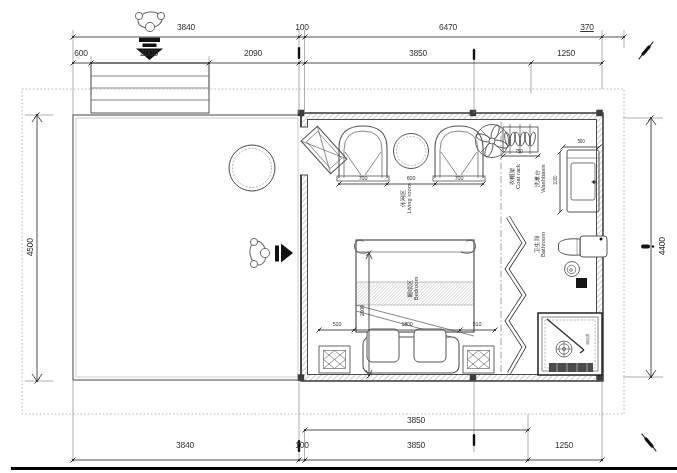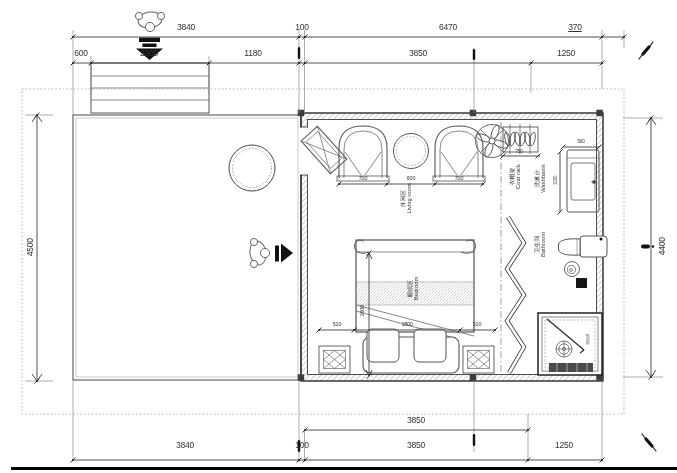--- a/index.html
+++ b/index.html
@@ -247,25 +247,25 @@
 <g transform="translate(629,432)" stroke="#111" stroke-linecap="round">
   <path d="M2,2 L5,6" stroke-width="1.1"></path>
   <path d="M6,7 L12,14" stroke-width="3.2"></path>
   <path d="M13,15 L16,19" stroke-width="1.1"></path>
 </g>
 </svg>
 
 <span class="t" style="left:155px;top:23px;width:40px;">3840</span>
 <span class="t" style="left:275px;top:23px;width:32px;">100</span>
 <span class="t" style="left:417px;top:23px;width:40px;">6470</span>
-<span class="t" style="left:544px;top:23px;width:40px;text-decoration:underline;">370</span>
+<span class="t" style="left:556px;top:23px;width:40px;text-decoration:underline;">370</span>
 
 <span class="t" style="left:50px;top:49px;width:40px;">600</span>
 <span class="t" style="left:118px;top:49px;width:40px;">2000</span>
-<span class="t" style="left:222px;top:49px;width:40px;">1180</span>
+<span class="t" style="left:222px;top:49px;width:40px;">2090</span>
 <span class="t" style="left:387px;top:49px;width:40px;">3850</span>
 <span class="t" style="left:535px;top:49px;width:40px;">1250</span>
 
 <span class="t v" style="left:4px;top:243px;width:30px;">4500</span>
 <span class="t v" style="left:636px;top:242px;width:30px;">4400</span>
 
 <span class="t" style="left:385px;top:416px;width:40px;">3850</span>
 <span class="t" style="left:154px;top:441px;width:40px;">3840</span>
 <span class="t" style="left:275px;top:441px;width:32px;">100</span>
 <span class="t" style="left:385px;top:441px;width:40px;">3850</span>

